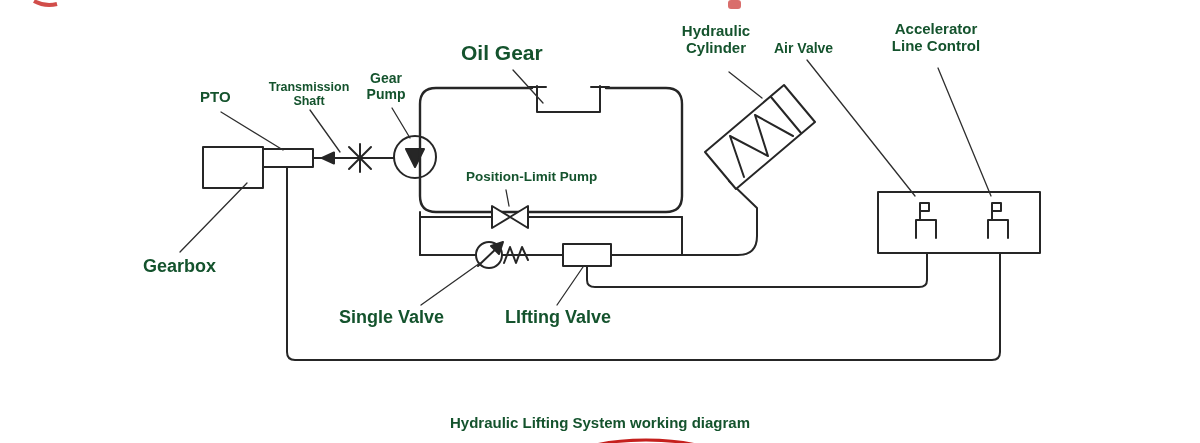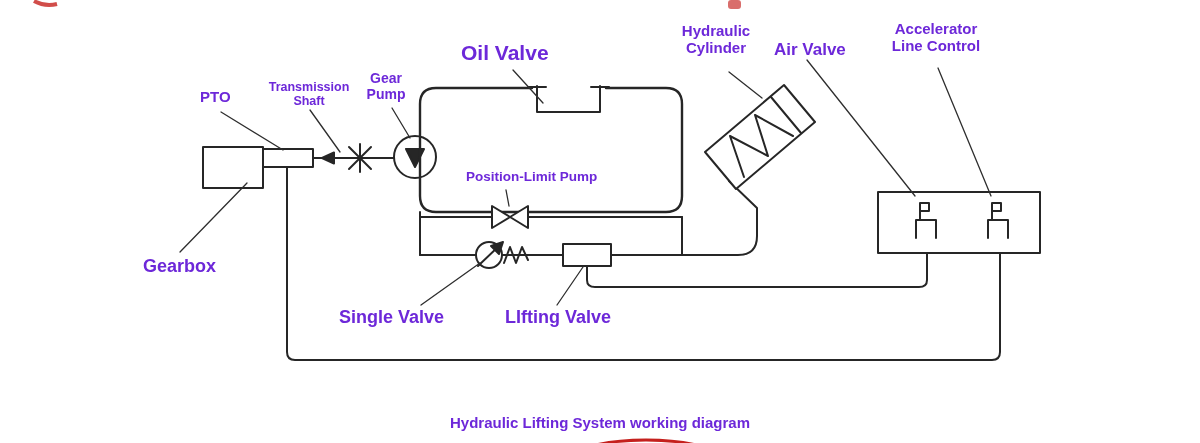--- a/index.html
+++ b/index.html
@@ -1,28 +1,28 @@
 <!DOCTYPE html>
 <html><head>
 <meta charset="utf-8">
 <style>
   html,body{margin:0;padding:0;background:#fff;}
   .stage{
     position:relative;width:1200px;height:443px;background:#ffffff;
     font-family:"Liberation Sans",sans-serif;overflow:hidden;
   }
   .stage svg{position:absolute;left:0;top:0;}
-  .lbl{position:absolute;color:#6d28d9;font-weight:bold;line-height:1.15;white-space:nowrap;}
+  .lbl{position:absolute;color:#14532d;font-weight:bold;line-height:1.15;white-space:nowrap;}
   .lbl.multi{white-space:normal;}
   #lbl-pto{left:200px;top:88px;font-size:15px;}
   #lbl-trans{left:256px;top:80px;width:106px;font-size:12.5px;text-align:center;}
   #lbl-gearpump{left:354px;top:70px;width:64px;font-size:14px;text-align:center;}
   #lbl-oiltank{left:461px;top:41px;font-size:21px;}
   #lbl-hydcyl{left:662px;top:22px;width:108px;font-size:15px;text-align:center;}
-  #lbl-airvalve{left:774px;top:40px;font-size:17px;}
+  #lbl-airvalve{left:774px;top:40px;font-size:14px;}
   #lbl-accel{left:860px;top:20px;width:152px;font-size:15px;text-align:center;}
   #lbl-plv{left:466px;top:169px;font-size:13.5px;}
   #lbl-gearbox{left:143px;top:256px;font-size:18px;}
   #lbl-single{left:339px;top:307px;font-size:18px;text-align:center;}
   #lbl-lifting{left:505px;top:307px;font-size:18px;}
   #caption{left:0;top:414px;width:1200px;text-align:center;font-size:15px;}
 </style>
 </head>
 <body>
 
@@ -111,21 +111,21 @@
   <div class="lbl multi" id="lbl-trans">
     <div>Transmission</div>
     <div>Shaft</div>
   </div>
 
   <div class="lbl multi" id="lbl-gearpump">
     <div>Gear</div>
     <div>Pump</div>
   </div>
 
-  <div class="lbl" id="lbl-oiltank">Oil Valve</div>
+  <div class="lbl" id="lbl-oiltank">Oil Gear</div>
 
   <div class="lbl multi" id="lbl-hydcyl">
     <div>Hydraulic</div>
     <div>Cylinder</div>
   </div>
 
   <div class="lbl" id="lbl-airvalve">Air Valve</div>
 
   <div class="lbl multi" id="lbl-accel">
     <div>Accelerator</div>

